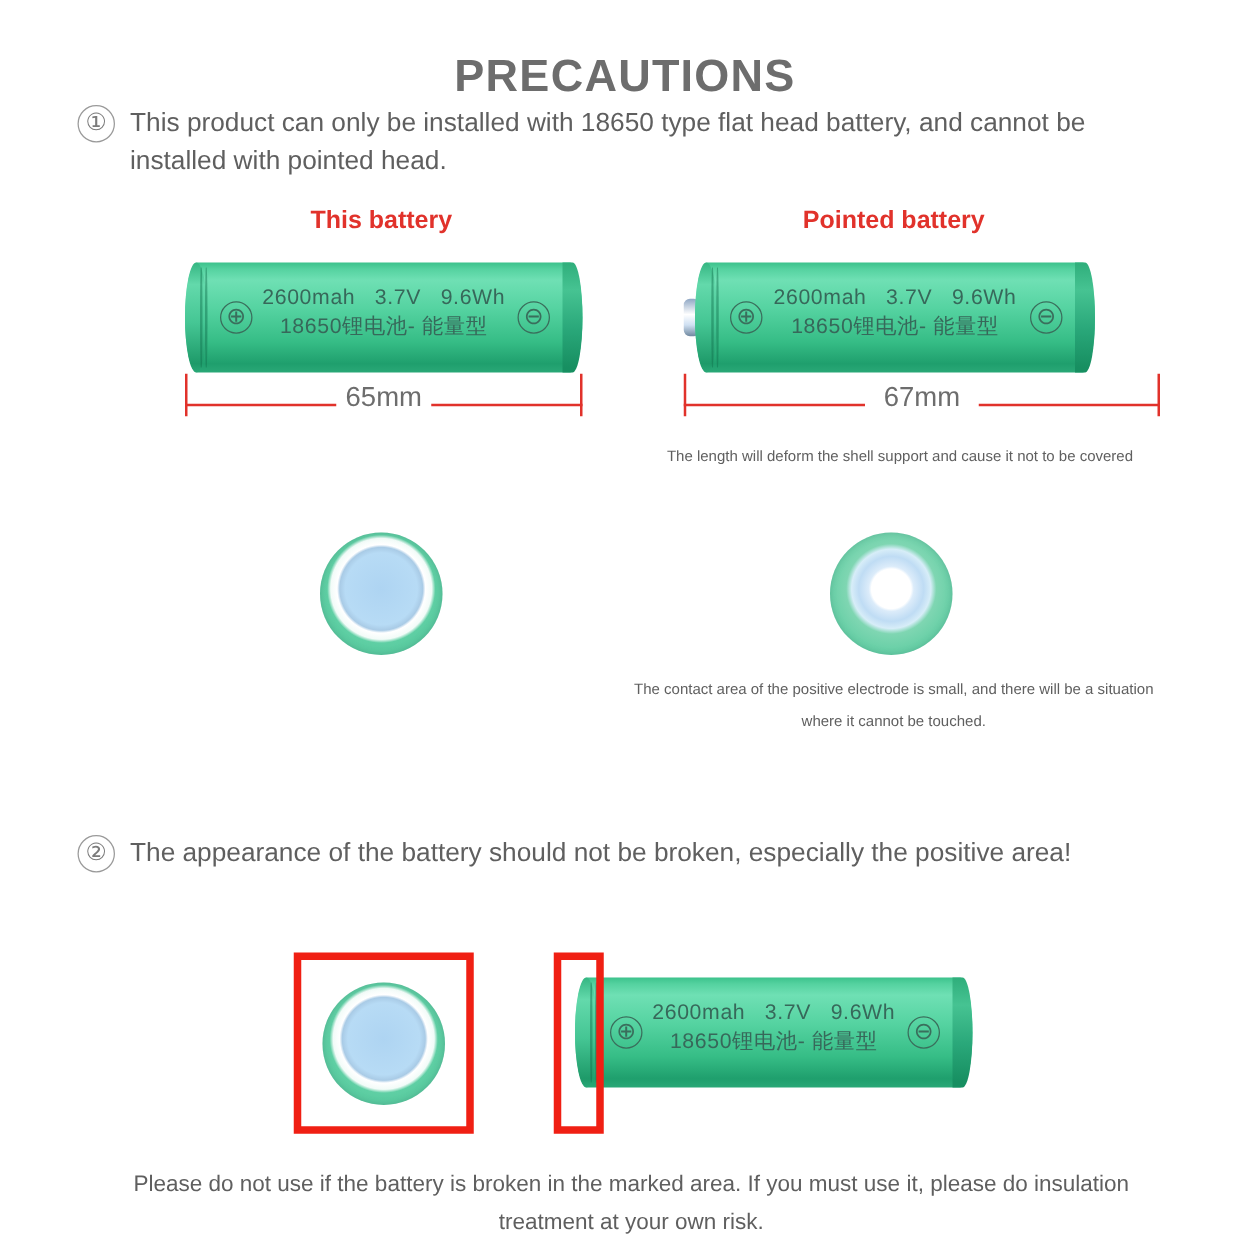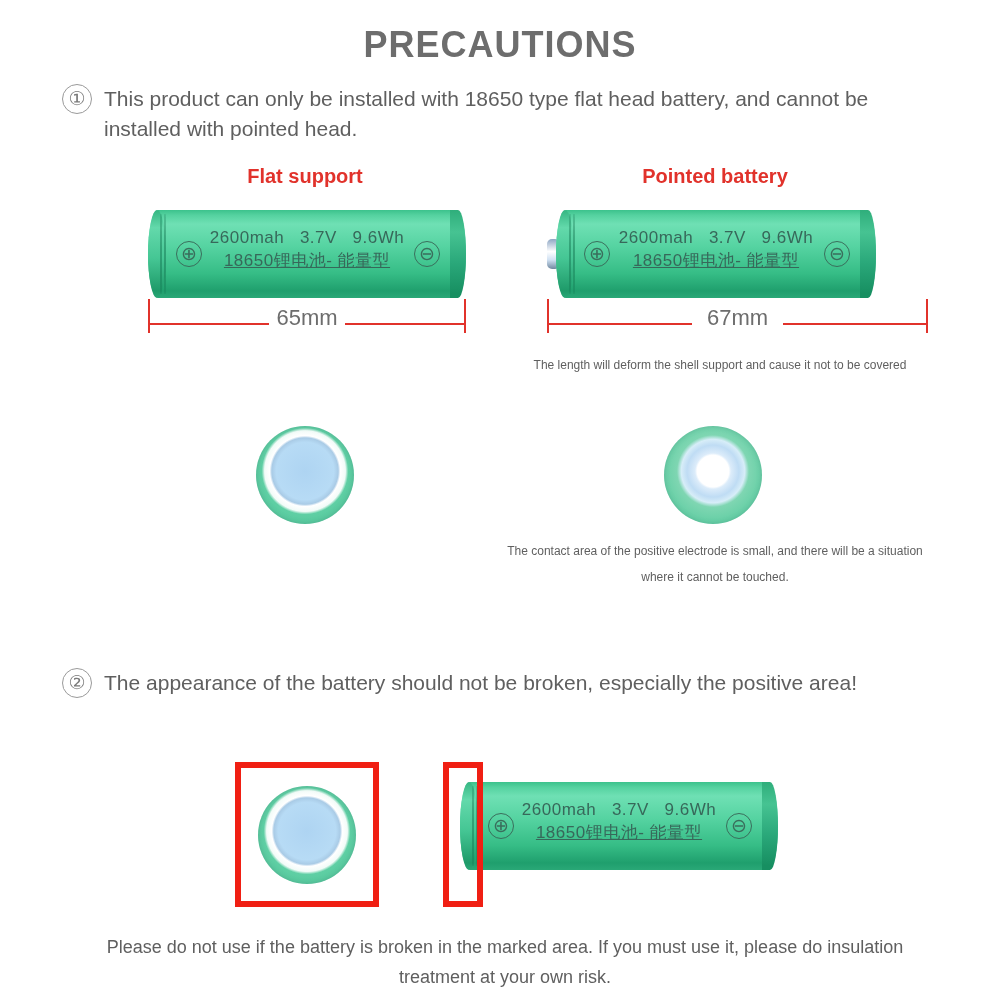--- a/index.html
+++ b/index.html
@@ -12,21 +12,21 @@
     height: 1000px;
     position: relative;
     font-family: "Liberation Sans", sans-serif;
     color: #6b6b6b;
     overflow: hidden;
   }
 
   
   .page-title {
     position: absolute;
-    top: 24px;
+    top: 40px;
     left: 0;
     width: 1000px;
     text-align: center;
     font-size: 36px;
     font-weight: bold;
     letter-spacing: 1px;
     color: #6d6d6d;
   }
 
   
@@ -132,21 +132,21 @@
     width: 100%;
     height: 80px;
     display: flex;
     flex-direction: column;
     justify-content: center;
     align-items: center;
     color: #37685a;
     text-align: center;
   }
   .bat-text .l1 { font-size: 17px; letter-spacing: 0.5px; white-space: pre; }
-  .bat-text .l2 { font-size: 17px; letter-spacing: 0.5px; margin-top: 1px; text-decoration: underline; }
+  .bat-text .l2 { font-size: 17px; letter-spacing: 0.5px; margin-top: 1px; }
 
   
   .nub {
     position: absolute;
     left: -9px;
     top: 50%;
     transform: translateY(-50%);
     width: 11px; height: 30px;
     border-radius: 5px 3px 3px 5px;
     background: linear-gradient(to bottom, #8fa7c4 0%, #ffffff 42%, #cfe0f2 70%, #70889f 100%);
@@ -237,21 +237,21 @@
 </head>
 <body>
 
 <div class="page-title">PRECAUTIONS</div>
 
 <div class="item" id="item1">
   <div class="item-num">①</div>
   <div class="item-text">This product can only be installed with 18650 type flat head battery, and cannot be installed with pointed head.</div>
 </div>
 
-<div class="red-label" id="label-flat">Flat support</div>
+<div class="red-label" id="label-flat">This battery</div>
 <div class="red-label" id="label-pointed">Pointed battery</div>
 
 <div class="battery" id="bat-flat">
   <div class="bat-body"></div>
   <div class="bat-cap-left"></div>
   <div class="groove" style="left:12px"></div>
   <div class="groove" style="left:16px"></div>
   <div class="bat-cap-right"></div>
   <div class="terminal plus">⊕</div>
   <div class="terminal minus">⊖</div>

